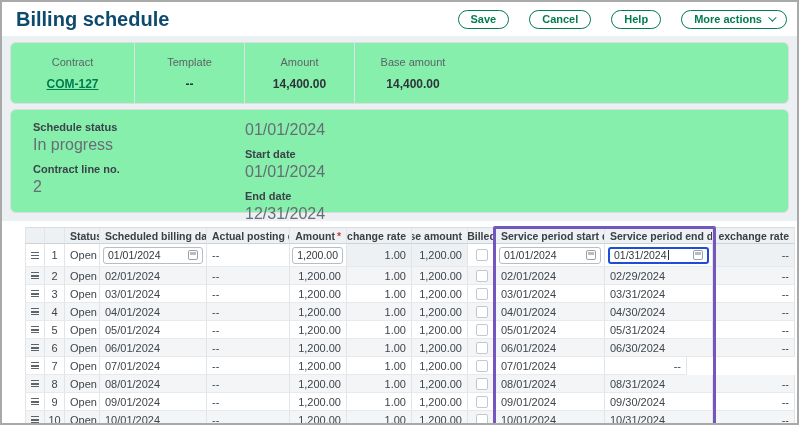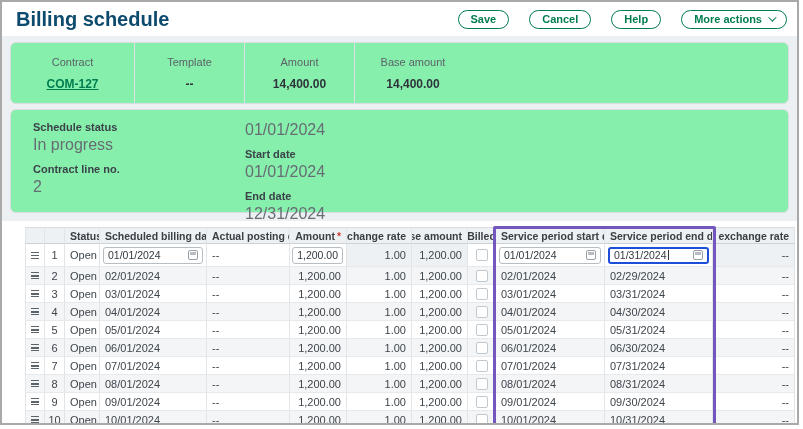--- a/index.html
+++ b/index.html
@@ -298,21 +298,20 @@
         <div class="cell c-status">Open</div>
         <div class="cell c-scheduled">07/01/2024</div>
         <div class="cell c-actual">--</div>
         <div class="cell c-amount a-right">1,200.00</div>
         <div class="cell c-exchange a-right">1.00</div>
         <div class="cell c-base a-right">1,200.00</div>
         <div class="cell c-billed a-center">
           <div class="cb"></div>
         </div>
         <div class="cell c-sps">07/01/2024</div>
-        <div class="cell c-spe">07/31/2024</div>
         <div class="cell c-posted a-right">--</div>
       </div>
       <div class="trow stripe">
         <div class="cell c-handle a-center">
           <div class="burger"></div>
         </div>
         <div class="cell c-num a-center">8</div>
         <div class="cell c-status">Open</div>
         <div class="cell c-scheduled">08/01/2024</div>
         <div class="cell c-actual">--</div>

